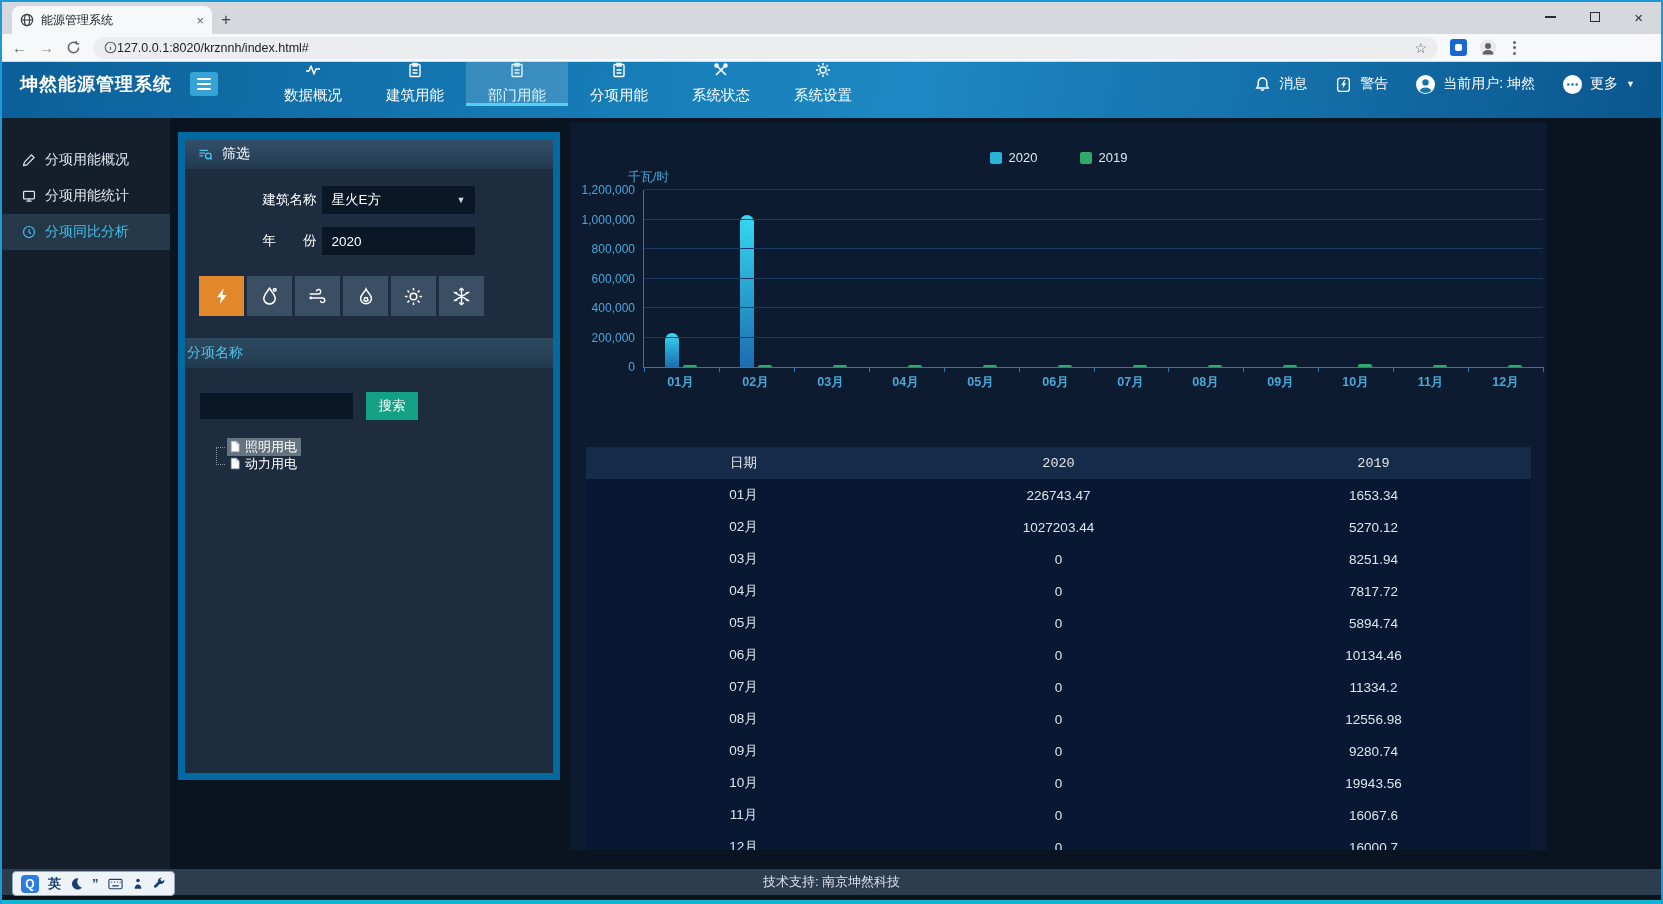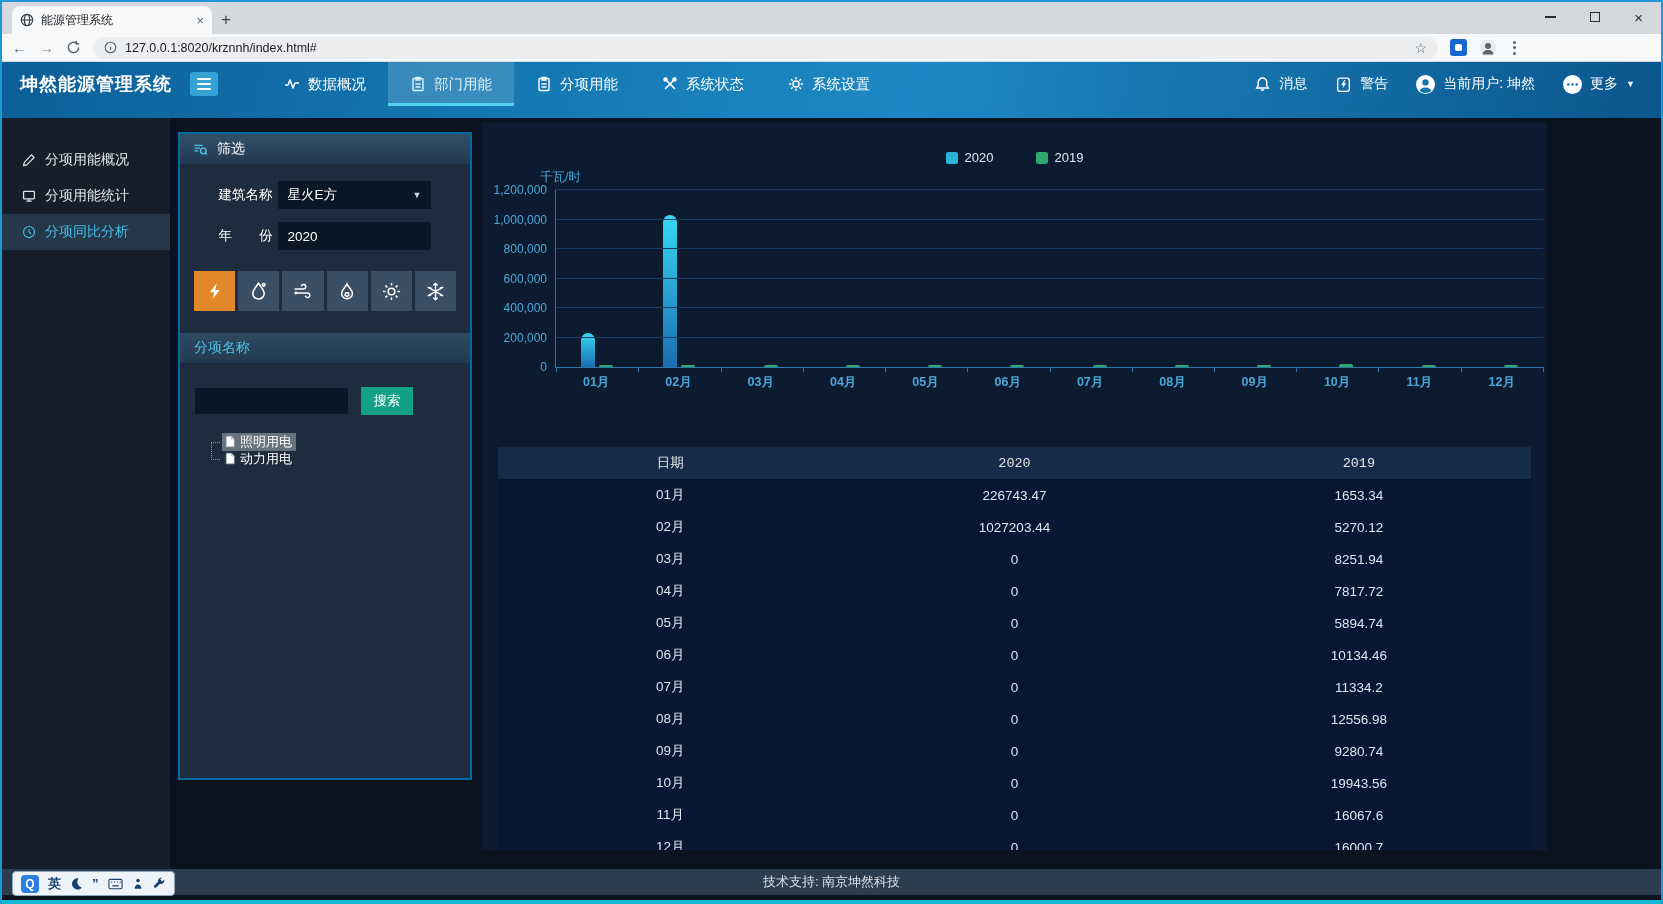--- a/index.html
+++ b/index.html
@@ -19,62 +19,62 @@
   .tab-close { color:#5f6368; font-size:13px; cursor:pointer; }
   .newtab-btn { width:28px; height:28px; display:flex; align-items:center; justify-content:center; font-size:17px; color:#444; cursor:pointer; }
   .win-controls { position:absolute; right:4px; top:0; height:30px; display:flex; align-items:center; gap:34px; padding:0 14px; }
   .min-glyph { width:11px; height:2px; background:#2c2c2c; }
   .max-glyph { width:10px; height:10px; border:1.5px solid #2c2c2c; }
   .close-glyph { font-size:15px; color:#2c2c2c; line-height:1; }
 
   .toolbar { height:28px; background:#f7f8f9; display:flex; align-items:center; padding:0 10px; gap:12px; border-bottom:1px solid #d7dade; }
   .nav-glyph { font-size:15px; color:#5f6368; line-height:1; cursor:pointer; }
   .nav-glyph.fwd { color:#84898e; }
-  .omnibox { flex:1; max-width:1345px; height:22px; background:#ebedef; border-radius:12px; display:flex; align-items:center; padding:0 11px; gap:8px; font-size:12.5px; color:#202124; }
+  .omnibox { flex:1; max-width:1345px; height:22px; background:#ebedef; border-radius:12px; display:flex; align-items:center; padding:0 11px; font-size:12.5px; color:#202124; }
   .omni-url { flex:1; white-space:nowrap; overflow:hidden; }
   .star { color:#5f6368; font-size:14px; }
   .ext-icon { width:17px; height:17px; background:#1967d2; border-radius:3px; display:flex; align-items:center; justify-content:center; }
   .ext-dot { width:7px; height:7px; background:#fff; border-radius:2px; }
   .kebab { display:flex; flex-direction:column; gap:2.5px; padding:0 4px; cursor:pointer; }
   .kebab i { width:3px; height:3px; background:#5f6368; border-radius:50%; }
 
   
   .app-header { height:56px; color:#fff; display:flex; align-items:stretch; padding:0 0 12px 18px;
     background:linear-gradient(100deg,#0c5f99 0%,#1478b2 30%,#1d88c3 55%,#0b568e 100%); position:relative; }
   .brand { font-size:18px; font-weight:bold; letter-spacing:1px; align-self:center; white-space:nowrap; }
   .menu-btn { width:28px; height:24px; background:#35a3d6; border-radius:3px; margin:0 44px 0 18px; align-self:center;
     display:flex; flex-direction:column; justify-content:center; align-items:center; gap:3px; cursor:pointer; }
   .menu-btn i { width:14px; height:2px; background:#fff; border-radius:1px; }
   .main-nav { display:flex; align-items:stretch; }
-  .nav-item { display:flex; align-items:center; gap:8px; padding:0 22px; font-size:14.5px; cursor:pointer; position:relative; white-space:nowrap; }
+  .nav-item { display:flex; align-items:center; gap:8px; padding:0 22px; font-size:14.5px; cursor:pointer; position:relative; white-space:nowrap;flex-direction:column; }
   .nav-item.active { background:rgba(255,255,255,.16); color:#d9f3fd; }
   .nav-item.active::after { content:""; position:absolute; left:0; right:0; bottom:0; height:3px; background:#55d2f2; }
   .hdr-right { margin-left:auto; display:flex; align-items:center; gap:28px; font-size:14px; padding-right:26px; }
   .hdr-item { display:flex; align-items:center; gap:8px; cursor:pointer; white-space:nowrap; }
   .caret-down { font-size:9px; color:#eaf5fb; }
 
   
   .content { display:flex; height:751px; background:#0a1420;border-radius:6px; }
   .sidebar { width:168px; background:#151f2b; padding-top:24px; flex-shrink:0; }
   .side-item { height:36px; display:flex; align-items:center; gap:9px; padding-left:20px; color:#dfe6ec; font-size:14px; cursor:pointer; white-space:nowrap; }
   .side-item.active { background:#24384a; color:#43bfe8; }
 
   .work { flex:1; display:flex; gap:10px; padding:2px 114px 0 8px; }
 
-  .filter-panel { width:294px; height:648px; margin-top:12px; background:#1d2d3f; border:2px solid #0369a1; flex-shrink:0; }
+  .filter-panel { width:382px; height:648px; margin-top:12px; background:#1d2d3f; border:7px solid #0369a1; flex-shrink:0; }
   .fp-header { height:30px; background:linear-gradient(#33506b,#233950); display:flex; align-items:center; gap:9px; padding:0 13px; font-size:14px; color:#fff; }
   .fp-body { padding:16px 14px 0; }
   .f-row { display:flex; align-items:center; margin-bottom:11px;justify-content:center; }
   .f-label { width:58px; font-size:13.5px; color:#fff; white-space:pre; flex-shrink:0; }
   .f-control { width:155px; height:30px; background:#0a1727; border:1px solid #1c2f47; color:#fff; display:flex; align-items:center; padding:0 10px; font-size:13.5px; position:relative; cursor:pointer; }
   .f-control .caret { position:absolute; right:9px; font-size:9px; color:#cfd8e0; }
   .energy-row { display:flex; gap:3px; margin-top:20px; }
   .energy-btn { width:45px; height:40px; background:#3a4e64; border:none; display:flex; align-items:center; justify-content:center; color:#fff; cursor:pointer; }
   .energy-btn.active { background:#e2882b; }
-  .section-bar { height:30px; background:linear-gradient(#2d4a61,#223a4f); margin:22px -14px 0; padding:0 14px; display:flex; align-items:center; font-size:14px; color:#4fc3ea; }
+  .section-bar { height:30px; background:linear-gradient(#2d4a61,#223a4f); margin:22px -14px 0; padding:0 2px; display:flex; align-items:center; font-size:14px; color:#4fc3ea; }
   .search-row { display:flex; margin-top:24px; gap:12px; align-items:center; }
   .search-input { width:155px; height:28px; background:#0a1727; border:1px solid #1c2f47; color:#fff; padding:0 8px; font-size:13px; outline:none; }
   .search-btn { width:52px; height:28px; background:#12a185; color:#fff; font-size:13.5px; border:none; cursor:pointer; }
   .tree { margin-top:18px; padding-left:16px; font-size:13px; color:#fff; position:relative; }
   .tree::before { content:""; position:absolute; left:17px; top:9px; height:16px; border-left:1px dotted #8a97a3; }
   .tree-row { display:flex; align-items:center; height:17px; position:relative; padding-left:12px; cursor:pointer; }
   .tree-row::before { content:""; position:absolute; left:1px; top:50%; width:9px; border-top:1px dotted #8a97a3; }
   .tree-node { display:flex; align-items:center; gap:4px; padding:0 4px 0 2px; }
   .tree-node.selected { background:#66747f; }
 
@@ -178,20 +178,30 @@
       <i></i>
     </div>
   <div class="main-nav">
     <div class="nav-item">
       <span>
           <svg width="16" height="16" viewBox="0 0 16 16" fill="none" stroke="#fff" stroke-width="1.5" stroke-linejoin="round">
             <path d="M1 9h3l2-5 3 8 2-5h4"></path>
           </svg>
         </span>
       <span>数据概况</span>
+    </div>
+    <div class="nav-item">
+      <span>
+          <svg width="16" height="16" viewBox="0 0 16 16" fill="none" stroke="#fff" stroke-width="1.4">
+            <rect x="3" y="2.5" width="10" height="12" rx="1"></rect>
+            <path d="M6 1.5h4v2.5H6z"></path>
+            <path d="M5.5 8h5M5.5 11h5"></path>
+          </svg>
+        </span>
+      <span>建筑用能</span>
     </div>
     <div class="nav-item active">
       <span>
           <svg width="16" height="16" viewBox="0 0 16 16" fill="none" stroke="#d9f3fd" stroke-width="1.4">
             <rect x="3" y="2.5" width="10" height="12" rx="1"></rect>
             <path d="M6 1.5h4v2.5H6z"></path>
             <path d="M5.5 8h5M5.5 11h5"></path>
           </svg>
         </span>
       <span>部门用能</span>

